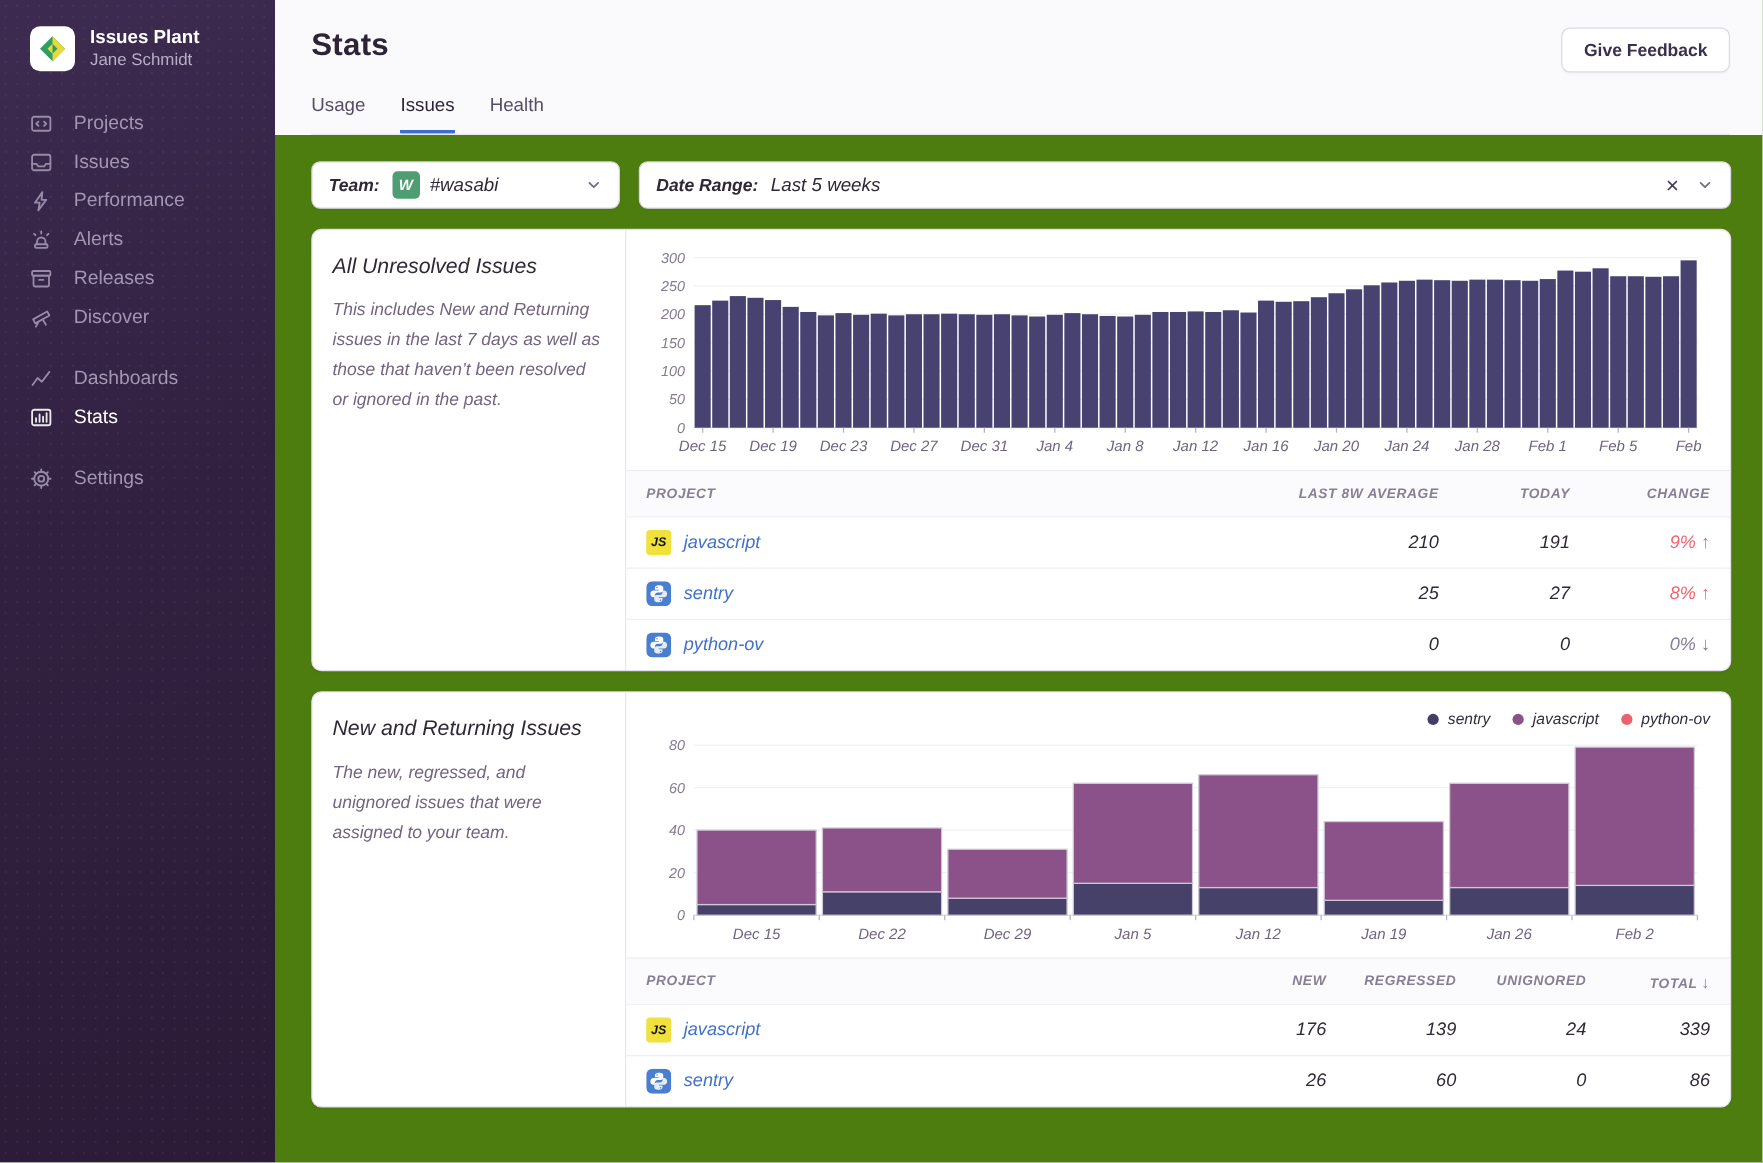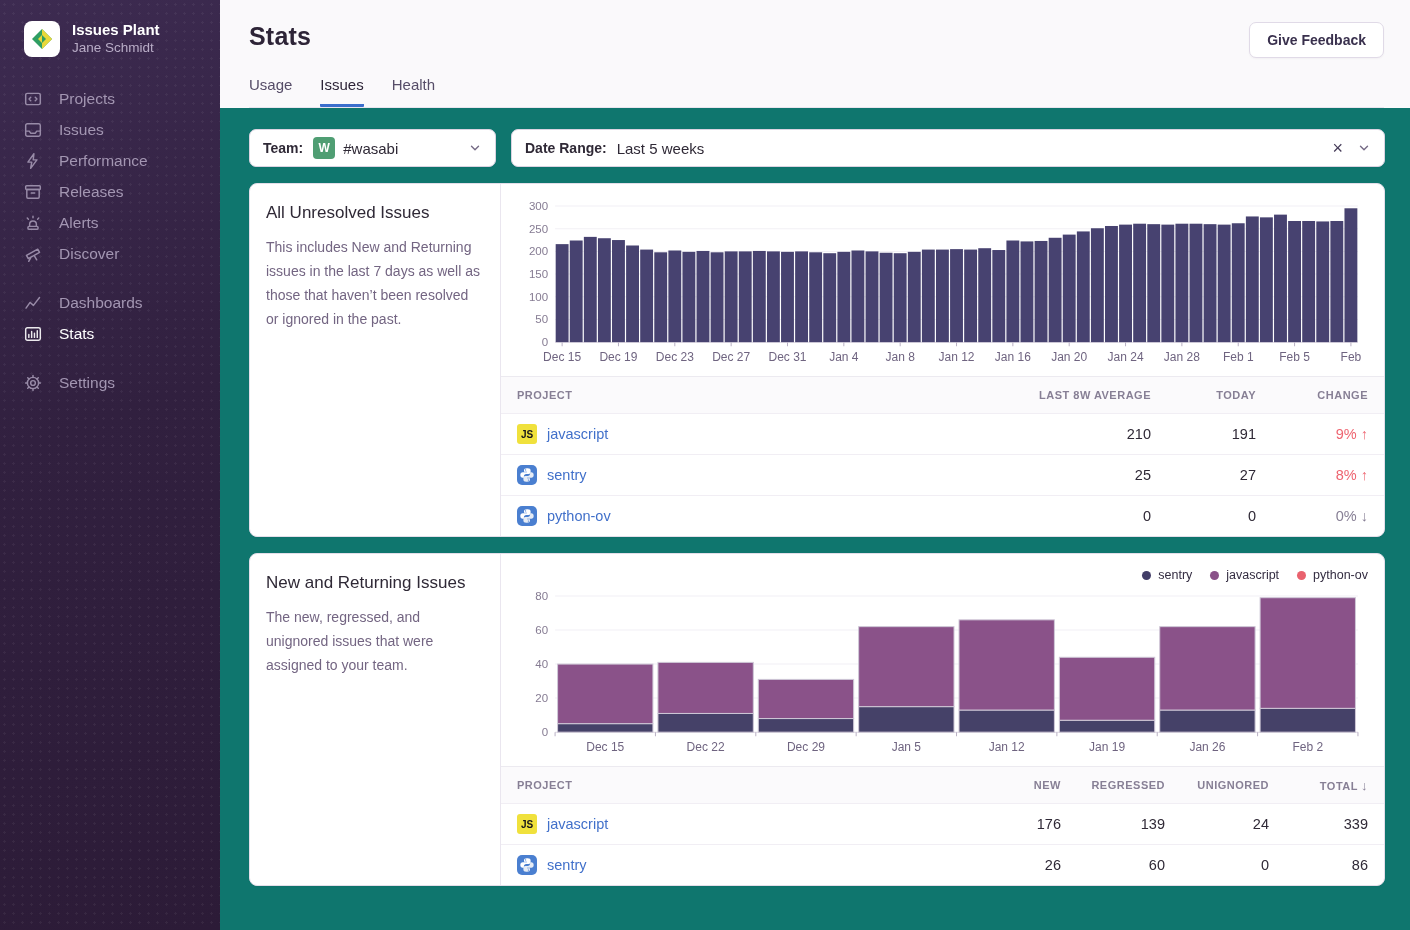--- a/index.html
+++ b/index.html
@@ -33,21 +33,21 @@
   .header-top { display:flex; align-items:flex-start; justify-content:space-between; }
   h1 { font-size:25px; font-weight:700; color:#2d2437; letter-spacing:.2px; }
   .feedback-btn { background:#fff; border:1px solid #e0dae7; border-radius:7px;
     padding:9px 17px; font-size:14px; font-weight:700; color:#39304d; cursor:pointer;
     box-shadow:0 1px 2px rgba(43,34,51,.04); font-family:inherit; }
   .tabs { display:flex; gap:28px; margin-top:18px; border-bottom:1px solid #e9e5ee; }
   .tab { font-size:15px; color:#564d68; padding-bottom:11px; border-bottom:3px solid transparent;
     cursor:pointer; border-radius:1px; }
   .tab.active { color:#2d2437; border-bottom-color:#3b6ecc; }
 
-  .content { flex:1; padding:21px 25px 16px 29px; background:#0f766e; overflow:hidden; }
+  .content { flex:1; padding:21px 25px 16px 29px; background:#4d7c0f; overflow:hidden;font-style:italic; }
 
   
   .filter-row { display:flex; gap:15px; margin-bottom:16px; }
   .select { display:flex; align-items:center; background:#fff; border:1px solid #dad3e1;
     border-radius:7px; height:38px; padding:0 13px; font-size:14px; color:#2f2936;
     box-shadow:0 1px 2px rgba(43,34,51,.03); cursor:pointer; }
   .team-select { width:247px; }
   .date-select { flex:1; }
   .f-label { font-weight:700; margin-right:10px; }
   .team-badge { width:22px; height:22px; border-radius:4px; background:#4f9e73; color:#fff;
@@ -123,33 +123,33 @@
         <span>Issues</span>
       </div>
       <div class="nav-item">
         <svg viewBox="0 0 16 16">
             <path d="M8.8 1.5 3.5 9h3.4l-1 5.5L11.5 7H8.2z"></path>
           </svg>
         <span>Performance</span>
       </div>
       <div class="nav-item">
         <svg viewBox="0 0 16 16">
+            <path d="M5 11V9.2a3 3 0 0 1 6 0V11"></path>
+            <rect x="3.5" y="11" width="9" height="2.6" rx="1"></rect>
+            <path d="M8 3.4V1.9M3.9 4.6l-1-1M12.1 4.6l1-1"></path>
+          </svg>
+        <span>Alerts</span>
+      </div>
+      <div class="nav-item">
+        <svg viewBox="0 0 16 16">
             <path d="M2.5 5.8h11v6.7a1 1 0 0 1-1 1h-9a1 1 0 0 1-1-1z"></path>
             <rect x="1.5" y="2.5" width="13" height="3.3" rx=".8"></rect>
             <path d="M6.5 8.8h3"></path>
           </svg>
         <span>Releases</span>
-      </div>
-      <div class="nav-item">
-        <svg viewBox="0 0 16 16">
-            <path d="M5 11V9.2a3 3 0 0 1 6 0V11"></path>
-            <rect x="3.5" y="11" width="9" height="2.6" rx="1"></rect>
-            <path d="M8 3.4V1.9M3.9 4.6l-1-1M12.1 4.6l1-1"></path>
-          </svg>
-        <span>Alerts</span>
       </div>
       <div class="nav-item">
         <svg viewBox="0 0 16 16">
             <path d="m2.2 9.3 10-5.6 1.6 2.9-10 5.6z"></path>
             <path d="m5.8 11.6-1.6 2.9M9.5 10.1l1.8 3.1"></path>
           </svg>
         <span>Discover</span>
       </div>
     </div>
     <div class="nav-group">

